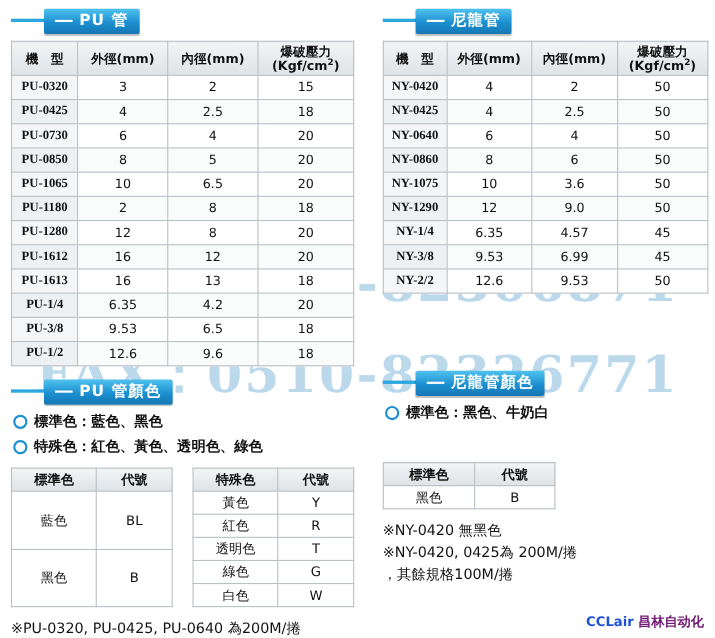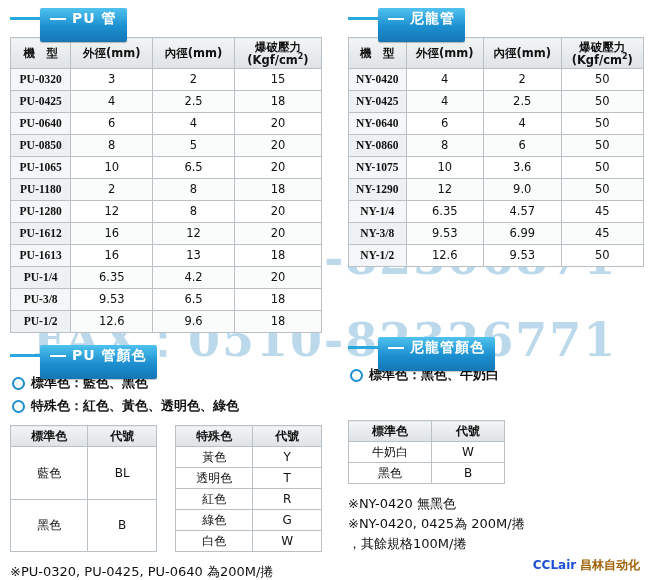--- a/index.html
+++ b/index.html
@@ -44,21 +44,21 @@
   .banner .bar{
     position:absolute;
     left:0;top:9px;
     width:34px;height:3px;
     background:#2aa7df;
   }
   .banner .chip{
     position:absolute;
     left:30px;top:0;
     height:22px;
-    padding:0 10px 12px 10px;
+    padding:0 10px 1px 10px;
     display:flex;align-items:center;
     background:linear-gradient(180deg,#4fc2ef 0%,#1c8fd0 55%,#1577b4 100%);
     color:#ffffff;
     font-weight:700;
     font-size:14px;
     border-radius:2px;
     box-shadow:0 1px 1px rgba(0,0,0,.25);
     letter-spacing:1px;
   }
   .banner .chip .dash{
@@ -140,21 +140,21 @@
     line-height:1.55;
     color:#111;
   }
   .footer{
     position:absolute;
     right:10px;bottom:6px;
     font-size:12px;
     z-index:3;
   }
   .footer .brand{color:#1d4ed8;font-weight:700;}
-  .footer .cn{color:#a16207;font-weight:700;}
+  .footer .cn{color:#701a75;font-weight:700;}
 </style>
 </head>
 <body>
 
 <div class="watermark wm1">TEL：0510-82306871</div>
 <div class="watermark wm3">FAX：0510-82326771</div>
 
 <div class="col colL">
 
   <div class="banner">
@@ -184,21 +184,21 @@
           <td>2</td>
           <td>15</td>
         </tr>
         <tr>
           <td class="model">PU-0425</td>
           <td>4</td>
           <td>2.5</td>
           <td>18</td>
         </tr>
         <tr>
-          <td class="model">PU-0640</td>
+          <td class="model">PU-0730</td>
           <td>6</td>
           <td>4</td>
           <td>20</td>
         </tr>
         <tr>
           <td class="model">PU-0850</td>
           <td>8</td>
           <td>5</td>
           <td>20</td>
         </tr>
@@ -299,26 +299,26 @@
         <th>特殊色</th>
         <th>代號</th>
       </tr>
         </thead>
       <tbody id="pu-spc-body">
           <tr>
             <td class="nm">黃色</td>
             <td class="cd">Y</td>
           </tr>
           <tr>
+            <td class="nm">紅色</td>
+            <td class="cd">R</td>
+          </tr>
+          <tr>
             <td class="nm">透明色</td>
             <td class="cd">T</td>
-          </tr>
-          <tr>
-            <td class="nm">紅色</td>
-            <td class="cd">R</td>
           </tr>
           <tr>
             <td class="nm">綠色</td>
             <td class="cd">G</td>
           </tr>
           <tr>
             <td class="nm">白色</td>
             <td class="cd">W</td>
           </tr>
         </tbody>
@@ -396,21 +396,21 @@
           <td>4.57</td>
           <td>45</td>
         </tr>
         <tr>
           <td class="model">NY-3/8</td>
           <td>9.53</td>
           <td>6.99</td>
           <td>45</td>
         </tr>
         <tr>
-          <td class="model">NY-1/2</td>
+          <td class="model">NY-2/2</td>
           <td>12.6</td>
           <td>9.53</td>
           <td>50</td>
         </tr>
       </tbody>
   </table>
 
   <div style="height:70px"></div>
 
   <div class="banner">
@@ -433,24 +433,20 @@
   <div class="codewrap">
     <table class="code">
       <thead>
           <tr>
         <th>標準色</th>
         <th>代號</th>
       </tr>
         </thead>
       <tbody id="ny-std-body">
           <tr>
-            <td class="nm">牛奶白</td>
-            <td class="cd">W</td>
-          </tr>
-          <tr>
             <td class="nm">黑色</td>
             <td class="cd">B</td>
           </tr>
         </tbody>
     </table>
   </div>
 
   <div class="notes">
     <div>※NY-0420 無黑色</div>
     <div>※NY-0420, 0425為 200M/捲</div>

